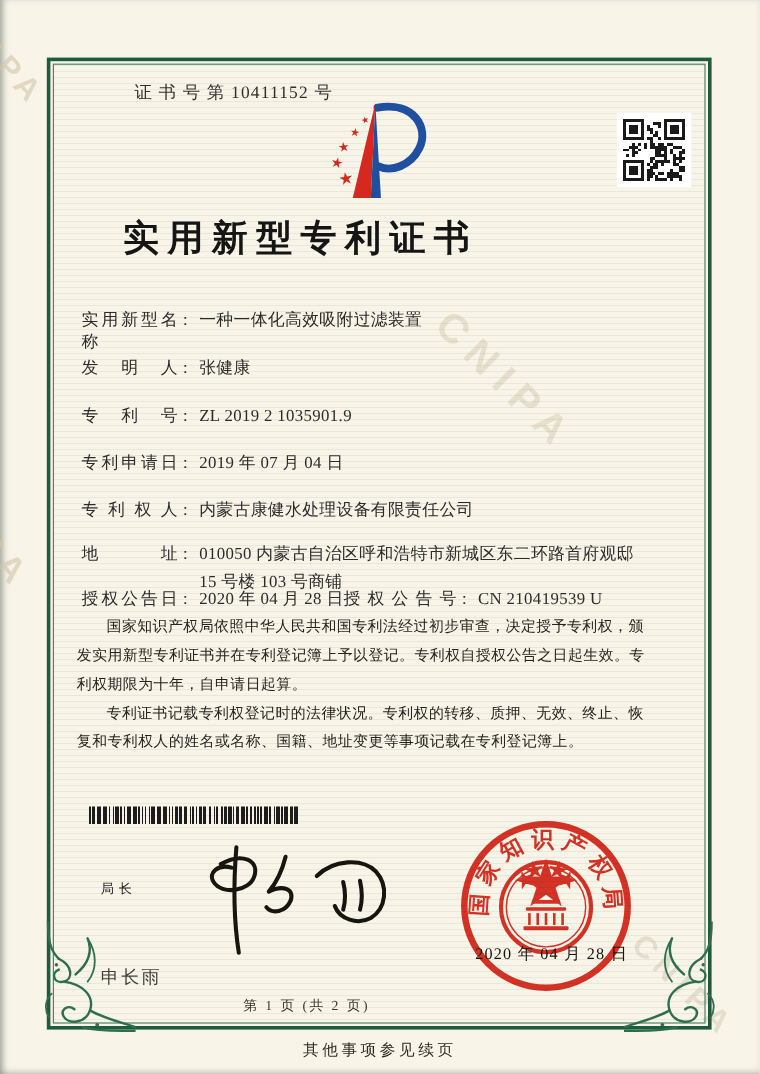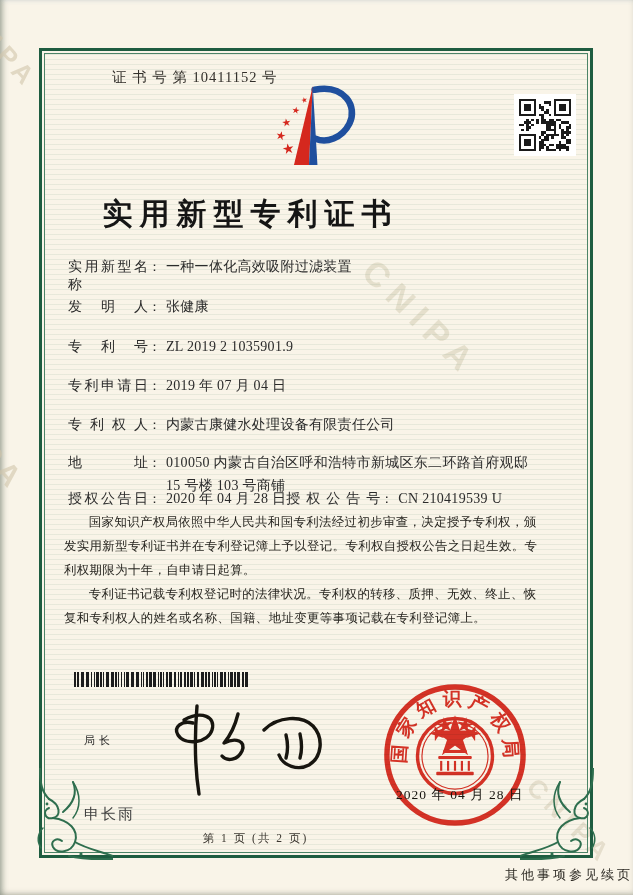--- a/index.html
+++ b/index.html
@@ -41,21 +41,21 @@
   }
   .corner{position:absolute;width:80px;height:94px;z-index:5;}
   .corner-left{left:33px;top:768px;}
   .corner-right{left:520px;top:768px;transform:scaleX(-1);}
   
   .cert-no{position:absolute;left:68px;top:68px;font-size:14.5px;color:#33302b;letter-spacing:1px;margin-left:44px;}
   .logo{position:absolute;left:262px;top:80px;width:94px;height:91px;}
   .qr{position:absolute;left:514px;top:94px;width:62px;height:62px;background:#fff;}
   .title{
     position:absolute;left:0;top:178px;width:501px;text-align:center;
-    font-size:30px;font-weight:bold;color:#151515;letter-spacing:7px;margin-top:16px;
+    font-size:30px;font-weight:bold;color:#151515;letter-spacing:7px;
   }
   
   .field-row{position:absolute;left:68px;display:flex;align-items:baseline;color:#2b2b2b;}
   .field-label{
     display:inline-block;width:80px;font-size:14px;
     text-align:justify;text-align-last:justify;flex:none;
   }
   .field-colon{font-size:13px;flex:none;width:13px;}
   .field-value{font-size:14px;margin-left:5px;letter-spacing:.3px;}
   .value-address{display:inline-block;width:380px;line-height:1.62;vertical-align:top;}
@@ -68,21 +68,21 @@
   }
   .body-text p{margin:0;text-indent:2em;}
   
   .barcode{position:absolute;left:74px;top:672px;width:177px;height:15px;}
   .officer-title{position:absolute;left:84px;top:733px;font-size:11px;letter-spacing:4px;color:#222;}
   .officer-name{position:absolute;left:84px;top:805px;font-size:15px;letter-spacing:2px;color:#404040;text-align:right;}
   .signature{position:absolute;left:162px;top:700px;width:176px;height:98px;}
   .seal{position:absolute;left:381px;top:681px;width:148px;height:148px;mix-blend-mode:multiply;opacity:.95;}
   .seal-date{position:absolute;left:396px;top:786px;font-size:13.5px;letter-spacing:1px;color:#17150f;z-index:6;}
   .page-indicator{position:absolute;left:0;top:831px;width:511px;text-align:center;font-size:11.5px;letter-spacing:2px;color:#3a362f;}
-  .continuation{position:absolute;left:0;top:866px;width:633px;text-align:right;font-size:13px;letter-spacing:3px;color:#2e2b25;}
+  .continuation{position:absolute;left:0;top:866px;width:633px;text-align:center;font-size:13px;letter-spacing:3px;color:#2e2b25;}
 </style>
 </head>
 <body>
 
 <div class="page">
 
   <div class="wm wm1">CNIPA</div>
   <div class="wm wm2">CNIPA</div>
   <div class="wm wm3">CNIPA</div>
   <div class="wm wm4">CNIPA</div>

